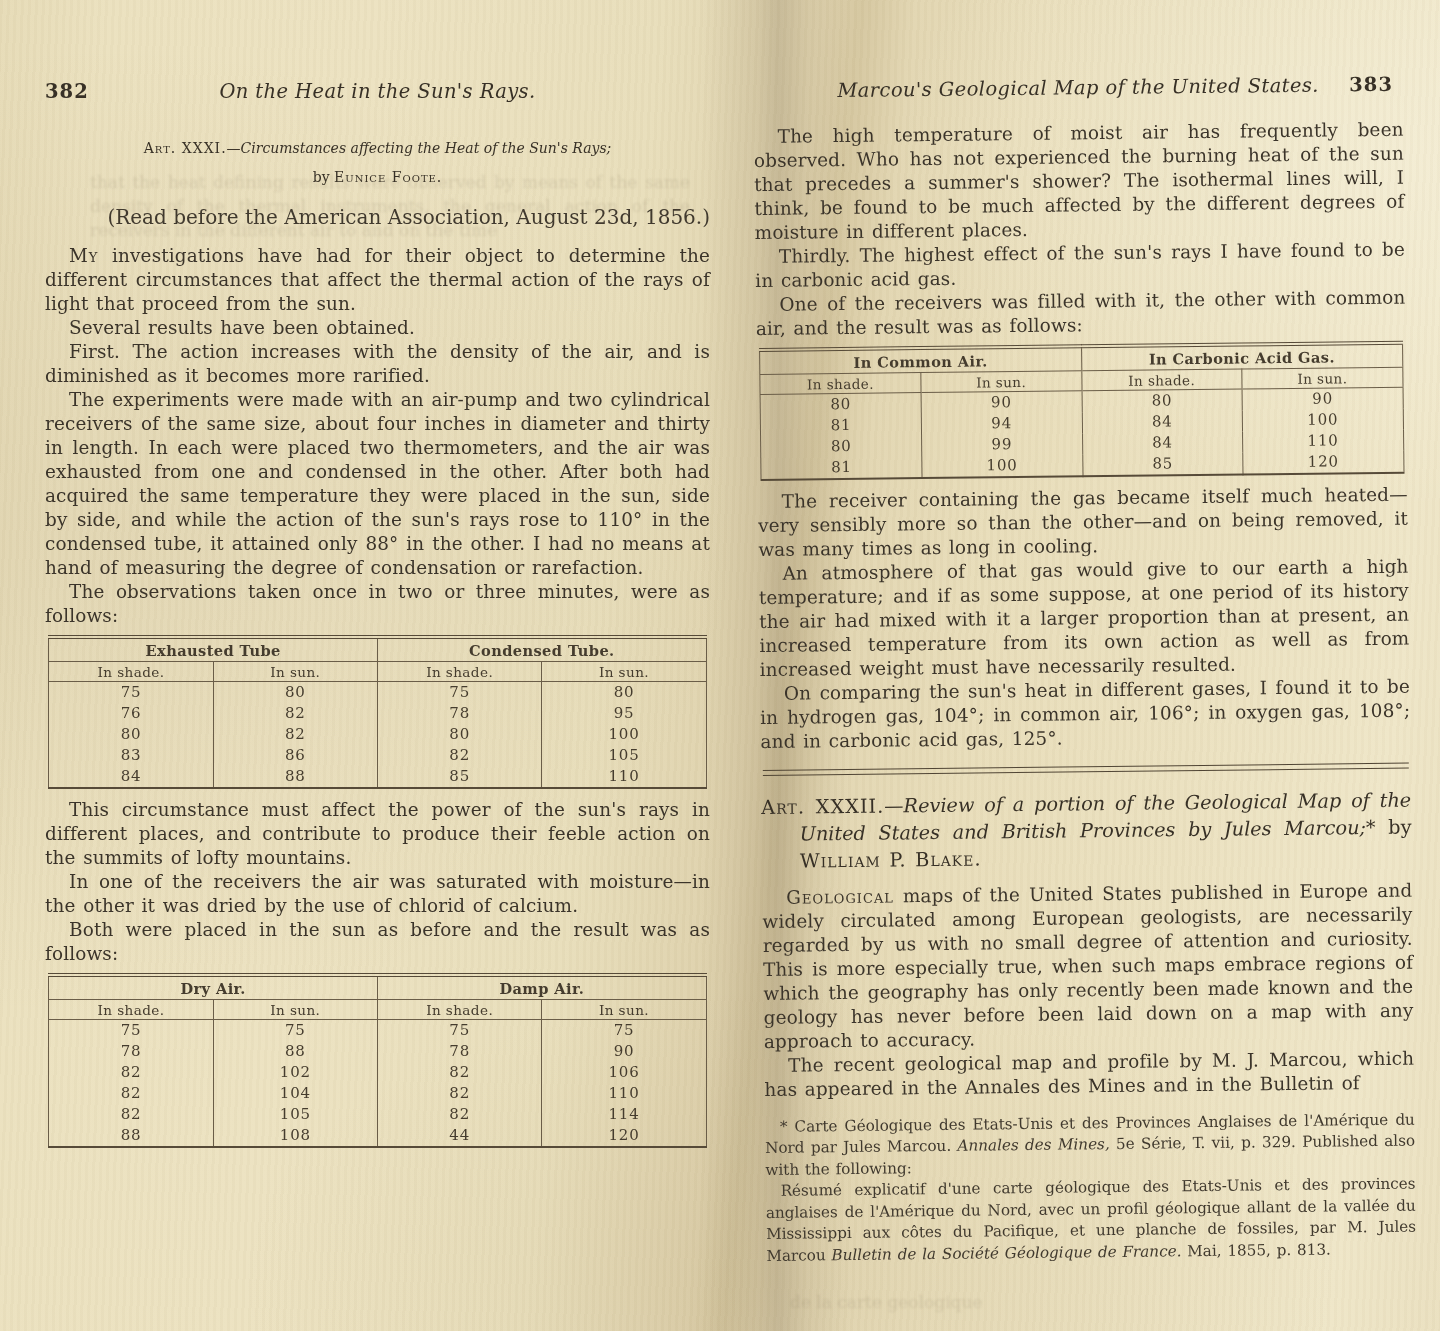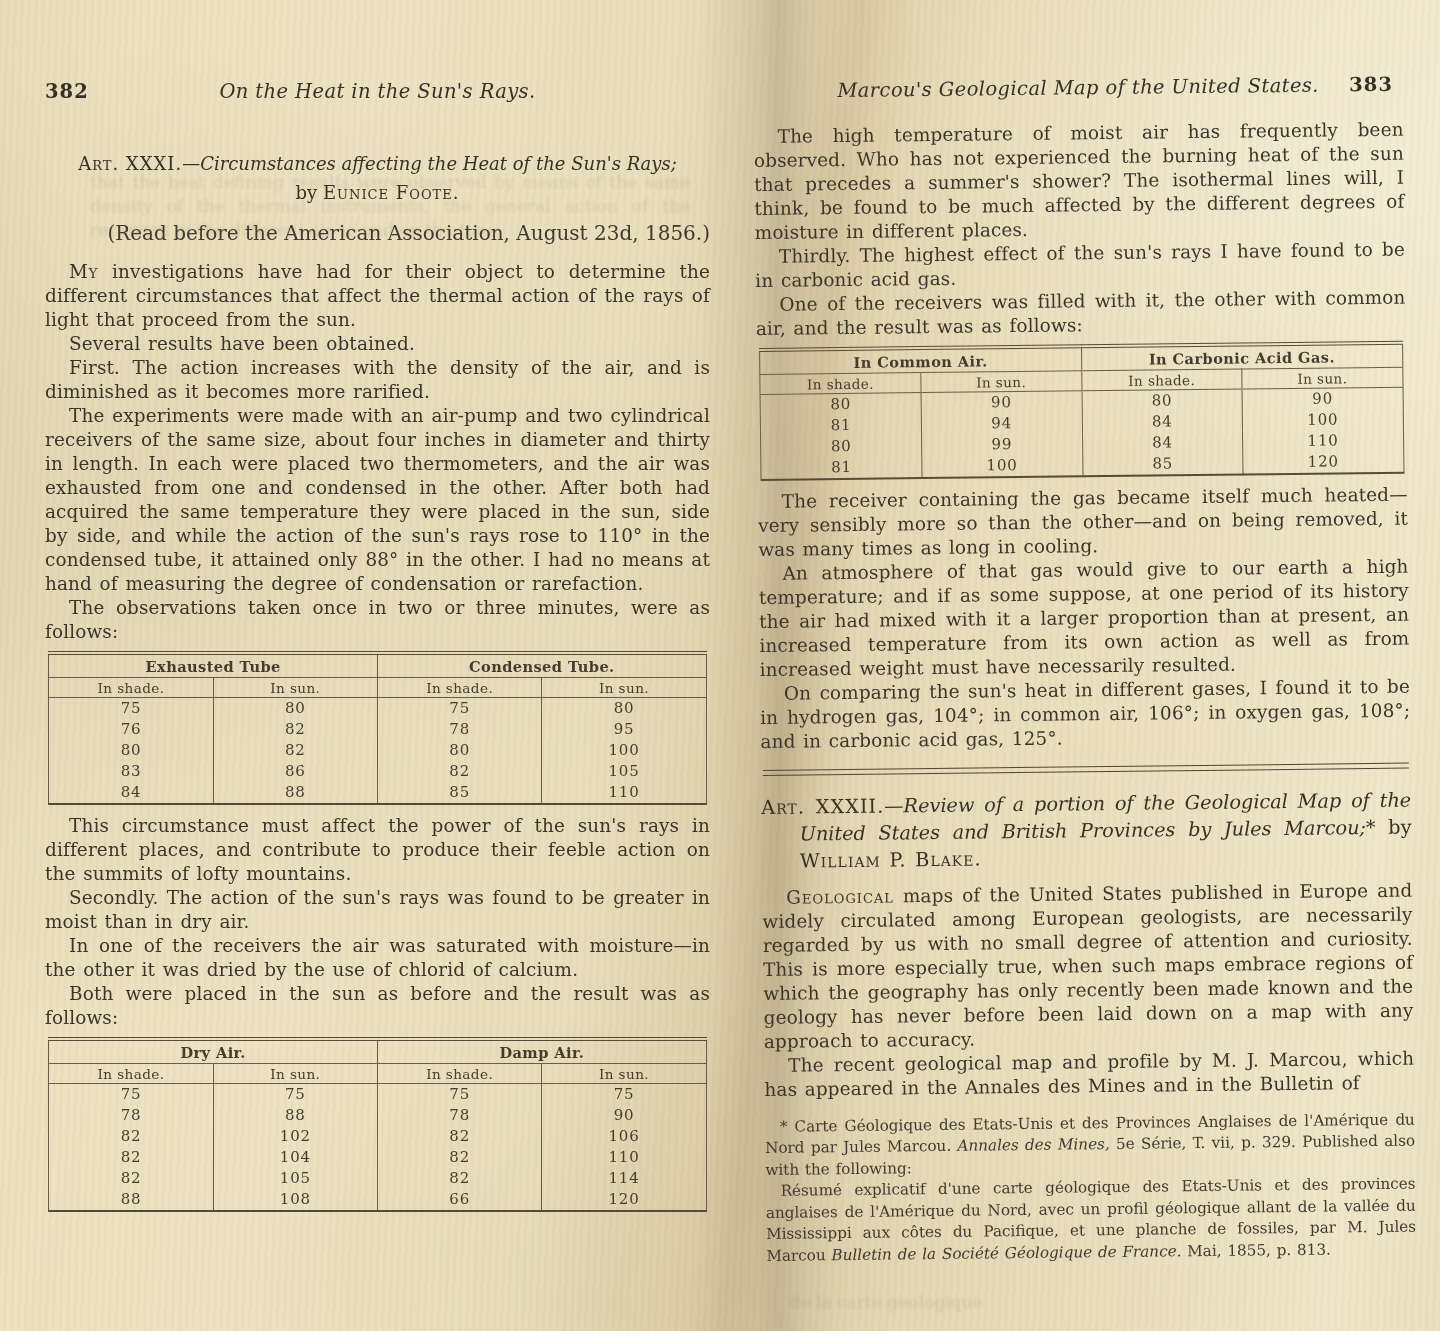--- a/index.html
+++ b/index.html
@@ -21,21 +21,21 @@
 
   .page{position:absolute;color:#3a332a;}
   .page-left{left:45px;top:80px;width:665px;}
   .page-right{left:753px;top:80px;width:650px;transform:rotate(-0.65deg);transform-origin:top left;}
 
   .pagehead{display:flex;align-items:baseline;font-size:19.5px;}
   .pagehead .pagenum{width:64px;letter-spacing:1px;font-weight:bold;color:#373026;}
   .pagehead .num-right{text-align:center;}
   .runtitle{flex:1;text-align:center;font-style:italic;letter-spacing:.4px;color:#373026;}
 
-  .art-heading{font-weight:normal;font-size:18px;margin:47px 0 0;text-align:center;line-height:28px;color:#373026;}
+  .art-heading{font-weight:normal;font-size:14px;margin:31px 0 0;text-align:center;line-height:28px;color:#373026;}
   .byline{margin-top:1px;}
   .sc{font-variant:small-caps;letter-spacing:1px;}
   .it{font-style:italic;}
   .read-note{text-align:right;font-size:20px;margin:14px 0 0;color:#40392e;}
 
   .body-text{margin-top:15px;}
   .body-text p{margin:0;text-align:justify;text-indent:24px;font-size:18.4px;line-height:24px;
     word-spacing:1.6px;letter-spacing:.15px;color:#3b342a;}
 
   table.datatable{width:99%;margin:7px auto 9px;border-collapse:collapse;
@@ -126,21 +126,20 @@
             <tr>
               <td>84</td>
               <td>88</td>
               <td>85</td>
               <td>110</td>
             </tr>
           </tbody>
       </table>
 
       <p>This circumstance must affect the power of the sun's rays in different places, and contribute to produce their feeble action on the summits of lofty mountains.</p>
-      <p>Secondly.  The action of the sun's rays was found to be greater in moist than in dry air.</p>
       <p>In one of the receivers the air was saturated with moisture—in the other it was dried by the use of chlorid of calcium.</p>
       <p>Both were placed in the sun as before and the result was as follows:</p>
 
       <table class="datatable">
         <thead>
           <tr class="grp">
             <th colspan="2">Dry Air.</th>
             <th colspan="2" class="vl">Damp Air.</th>
           </tr>
           <tr class="sub">
@@ -177,21 +176,21 @@
             </tr>
             <tr>
               <td>82</td>
               <td>105</td>
               <td>82</td>
               <td>114</td>
             </tr>
             <tr>
               <td>88</td>
               <td>108</td>
-              <td>66</td>
+              <td>44</td>
               <td>120</td>
             </tr>
           </tbody>
       </table>
     </div>
   </section>
 
   <section class="page page-right">
     <header class="pagehead">
       <span class="pagenum"></span>

